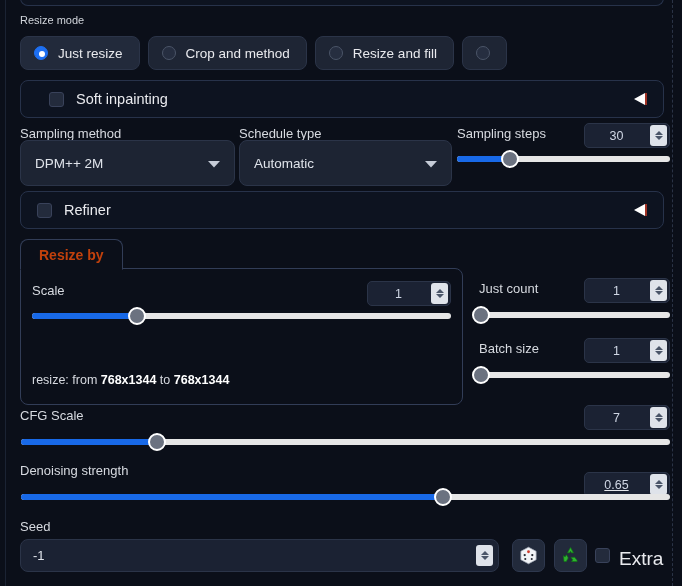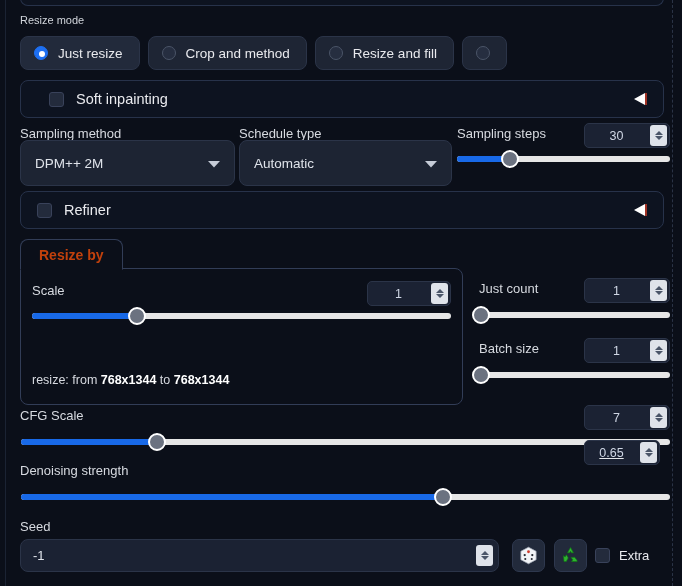--- a/index.html
+++ b/index.html
@@ -128,21 +128,21 @@
   .seedbox .sv { flex: 1; font-size: 13px; color: #dfe3ea; }
   .iconbtn {
     position: absolute; top: 539px; width: 33px; height: 33px;
     background: #222a3b; border: 1px solid #2e384e; border-radius: 7px;
     display: flex; align-items: center; justify-content: center; cursor: pointer;
   }
   .extra-cb {
     position: absolute; left: 595px; top: 548px; width: 15px; height: 15px;
     background: #232b3c; border: 1px solid #39425a; border-radius: 3px; cursor: pointer;
   }
-  .extra-lbl { position: absolute; left: 619px; top: 548px; font-size: 13px; color: #e9eaee; }
+  .extra-lbl { position: absolute; left: 619px; top: 548px; font-size: 19px; color: #e9eaee; }
 </style>
 </head>
 <body>
 
 <div class="col-rule"></div>
 <div class="right-dash"></div>
 
 <div class="page">
 
   <div class="top-stub"></div>
@@ -282,21 +282,21 @@
         <i class="dn"></i>
       </span>
   </div>
   <div class="slider" style="left:21px;top:433px;width:649px;">
     <div class="track"></div>
     <div class="fill" style="width:21%"></div>
     <div class="knob" style="left:21%"></div>
   </div>
 
   <div class="field-label" style="left:20px;top:463px;">Denoising strength</div>
-  <div class="numbox" style="left:584px;top:440px;width:76px;text-decoration:underline;">
+  <div class="numbox" style="left:584px;top:472px;width:86px;text-decoration:underline;">
     <span class="nv">0.65</span>
     <span class="spin">
         <i class="up"></i>
         <i class="dn"></i>
       </span>
   </div>
   <div class="slider" style="left:21px;top:488px;width:649px;">
     <div class="track"></div>
     <div class="fill" style="width:65%"></div>
     <div class="knob" style="left:65%"></div>

